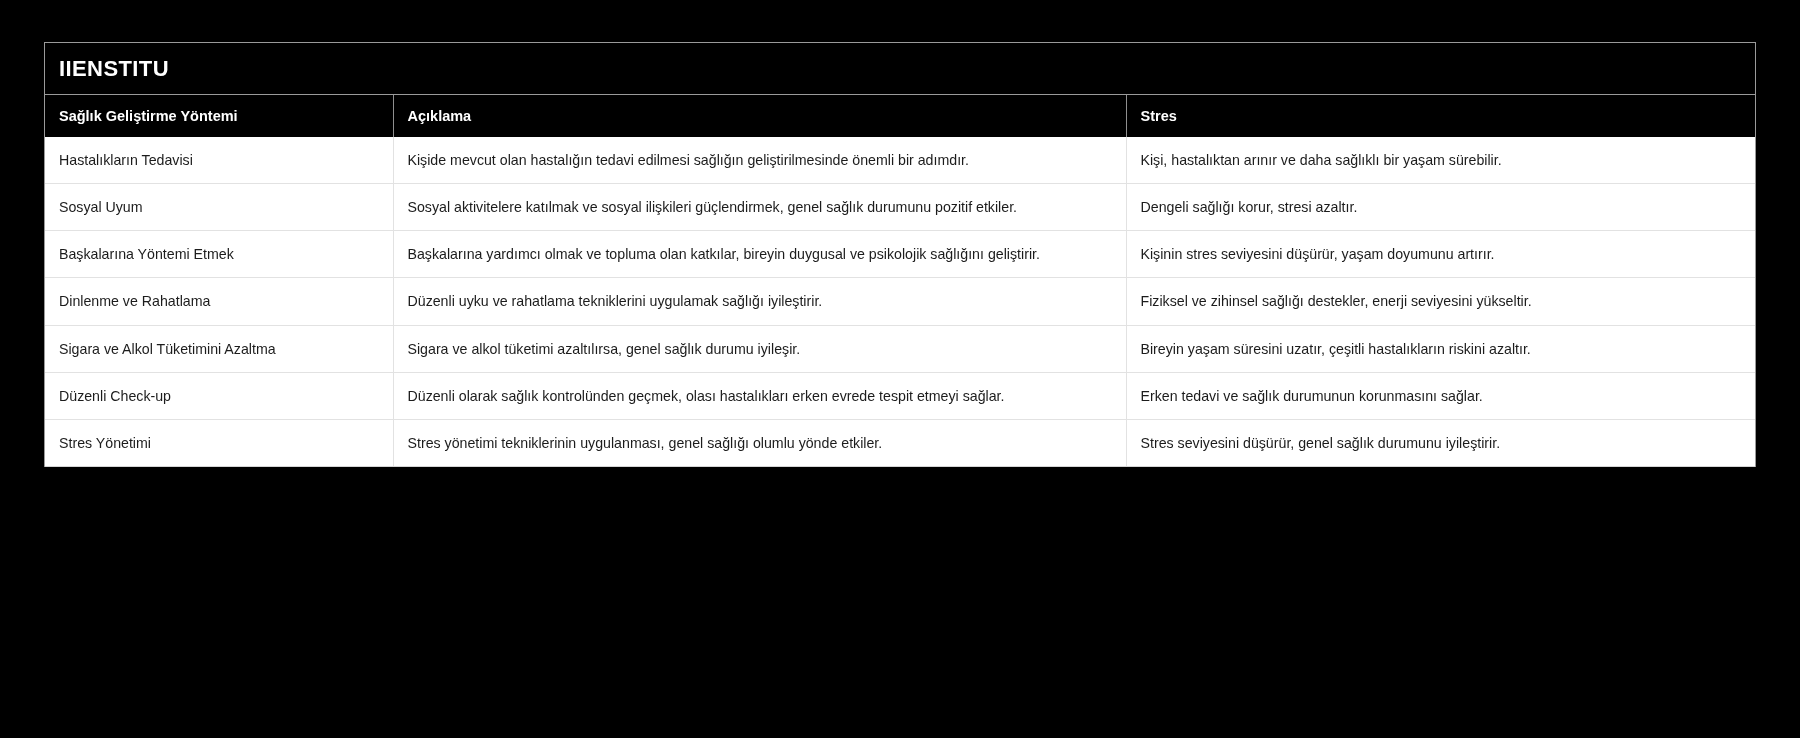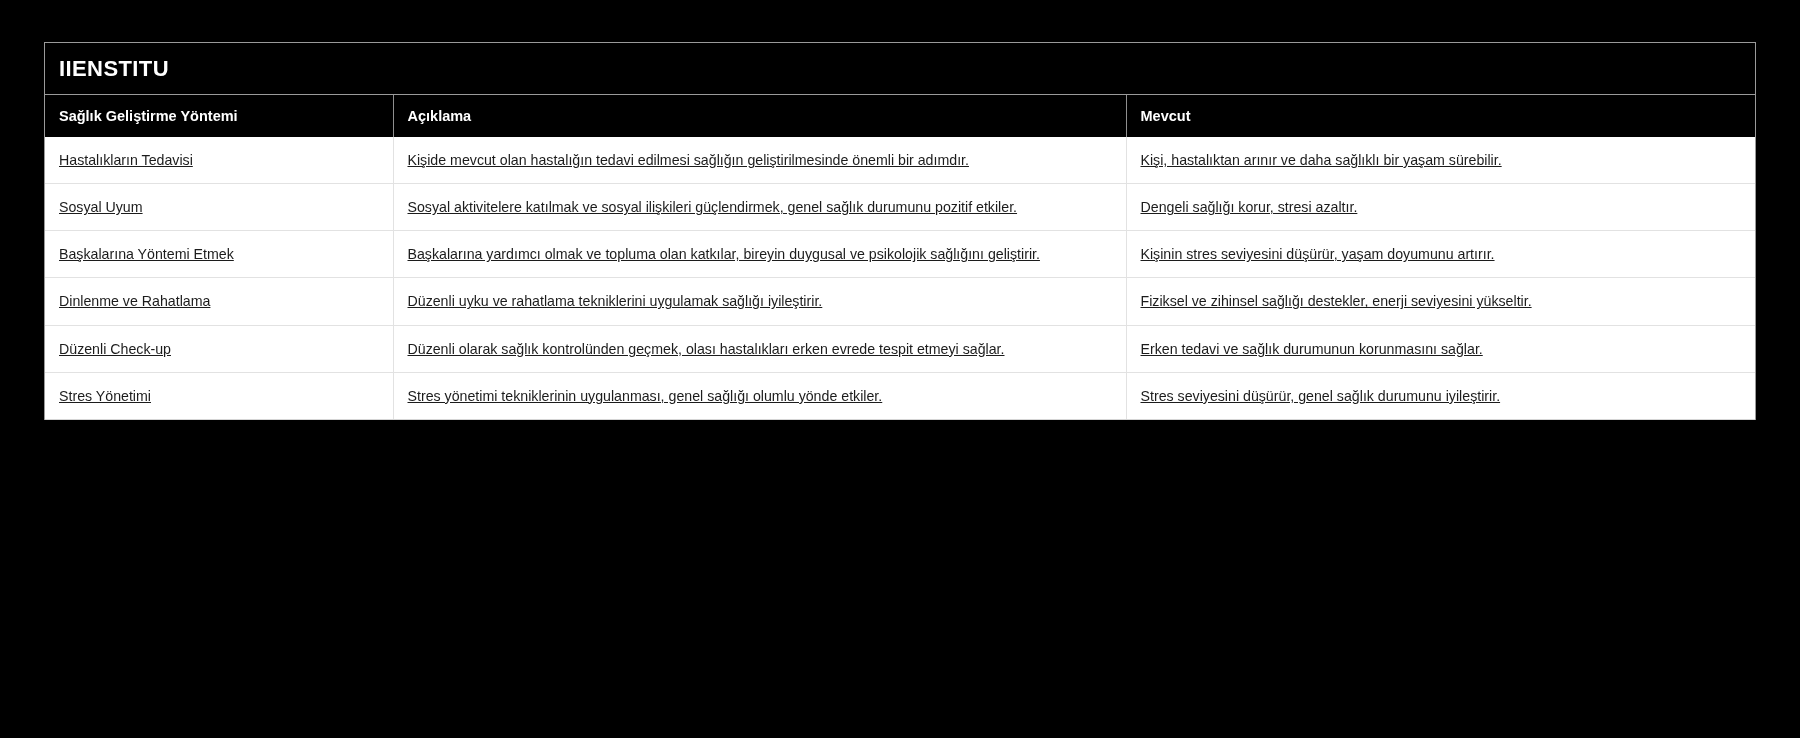--- a/index.html
+++ b/index.html
@@ -86,21 +86,20 @@
     font-size: 14.2px;
     font-weight: normal;
     text-align: left;
     padding: 13px 16px 13px 14px;
     border-bottom: 1px solid #e2e2e2;
     border-right: 1px solid #e2e2e2;
     vertical-align: middle;
     line-height: 1.42;
     box-sizing: border-box;
     word-wrap: break-word;
-    text-decoration: underline;
   }
   tbody td:last-child { border-right: none; margin-left: 32px; }
   tbody tr:last-child td { border-bottom: 1px solid #d5d5d5; }
 
   td.col-method { white-space: normal; }
 </style>
 </head>
 <body>
 
 <div class="page">
@@ -113,21 +112,21 @@
     <table class="data-table">
       <colgroup>
         <col class="c1">
         <col class="c2">
         <col class="c3">
       </colgroup>
       <thead>
         <tr>
           <th>Sağlık Geliştirme Yöntemi</th>
           <th>Açıklama</th>
-          <th>Mevcut</th>
+          <th>Stres</th>
         </tr>
       </thead>
       <tbody>
 
         <tr>
           <td class="col-method">Hastalıkların Tedavisi</td>
           <td class="col-desc">Kişide mevcut olan hastalığın tedavi edilmesi sağlığın geliştirilmesinde önemli bir adımdır.</td>
           <td class="col-benefit">Kişi, hastalıktan arınır ve daha sağlıklı bir yaşam sürebilir.</td>
         </tr>
 
@@ -145,20 +144,25 @@
           <td class="col-desc">Başkalarına yardımcı olmak ve topluma olan katkılar, bireyin duygusal ve psikolojik sağlığını geliştirir.</td>
           <td class="col-benefit">Kişinin stres seviyesini düşürür, yaşam doyumunu artırır.</td>
         </tr>
 
         <tr>
           <td class="col-method">Dinlenme ve Rahatlama</td>
           <td class="col-desc">Düzenli uyku ve rahatlama tekniklerini uygulamak sağlığı iyileştirir.</td>
           <td class="col-benefit">Fiziksel ve zihinsel sağlığı destekler, enerji seviyesini yükseltir.</td>
         </tr>
 
+        <tr>
+          <td class="col-method">Sigara ve Alkol Tüketimini Azaltma</td>
+          <td class="col-desc">Sigara ve alkol tüketimi azaltılırsa, genel sağlık durumu iyileşir.</td>
+          <td class="col-benefit">Bireyin yaşam süresini uzatır, çeşitli hastalıkların riskini azaltır.</td>
+        </tr>
 
         <tr>
           <td class="col-method">Düzenli Check-up</td>
           <td class="col-desc">Düzenli olarak sağlık kontrolünden geçmek, olası hastalıkları erken evrede tespit etmeyi sağlar.</td>
           <td class="col-benefit">Erken tedavi ve sağlık durumunun korunmasını sağlar.</td>
         </tr>
 
         <tr>
           <td class="col-method">Stres Yönetimi</td>
           <td class="col-desc">Stres yönetimi tekniklerinin uygulanması, genel sağlığı olumlu yönde etkiler.</td>

